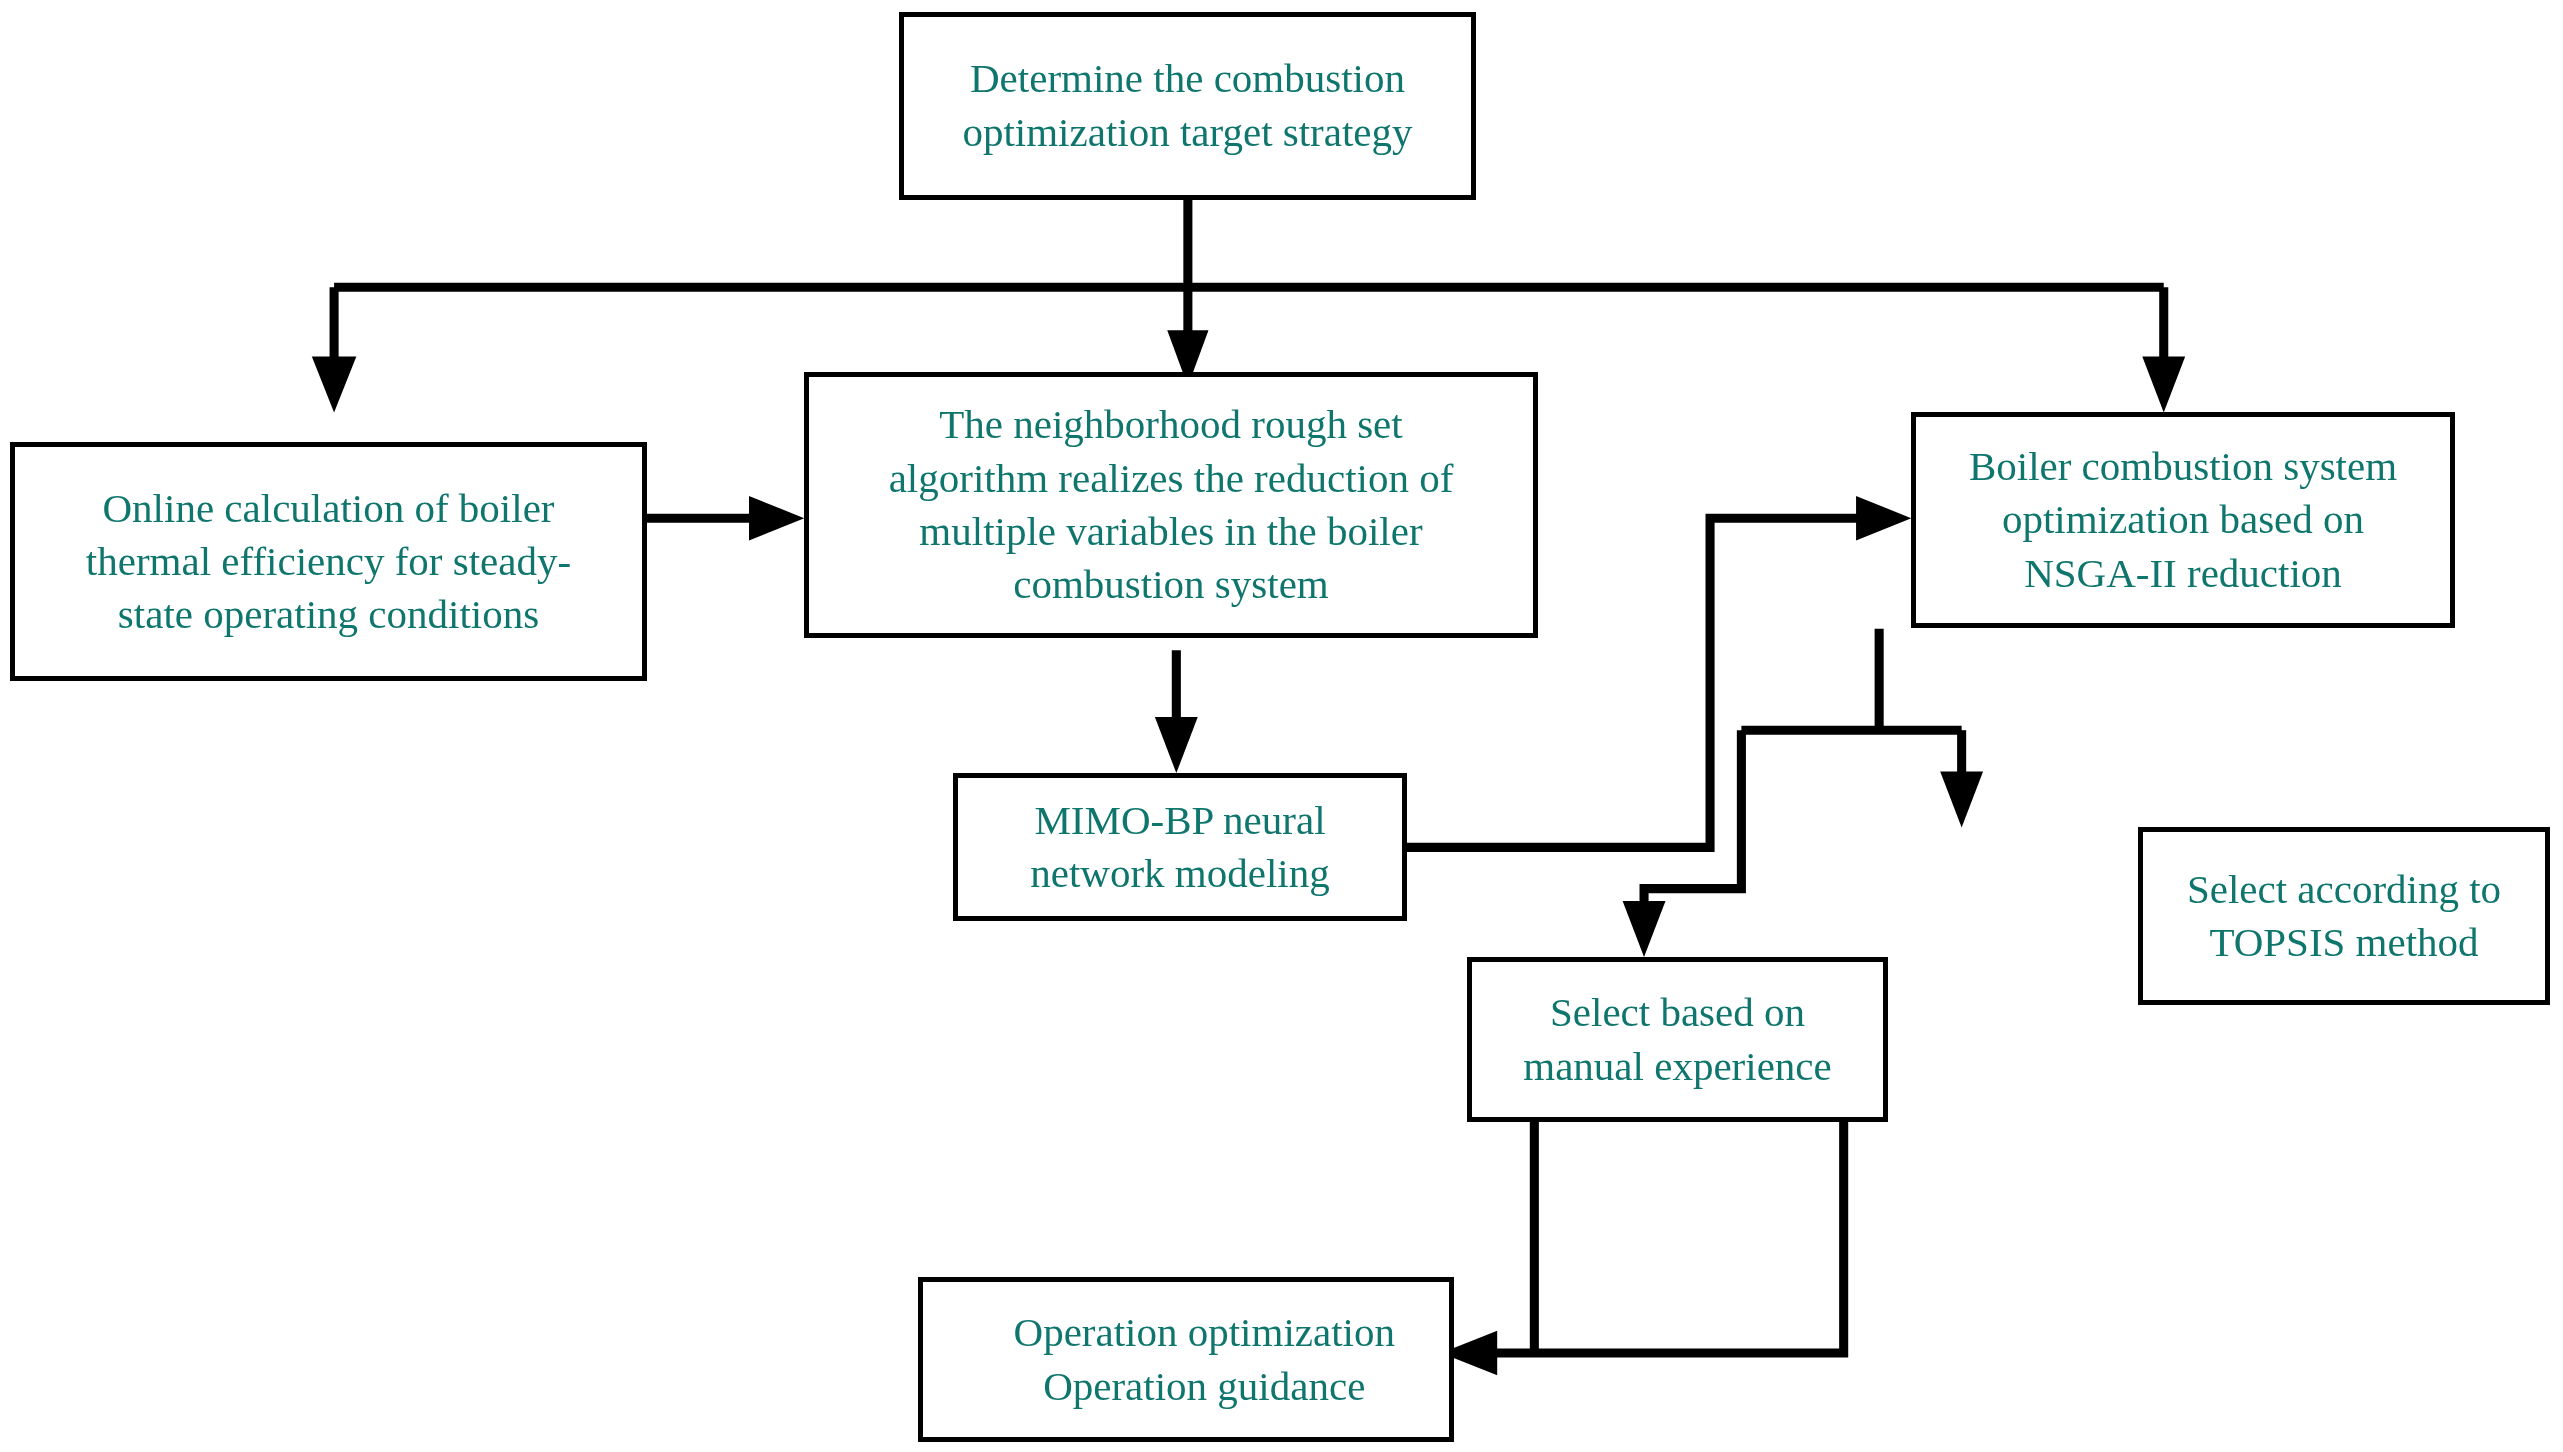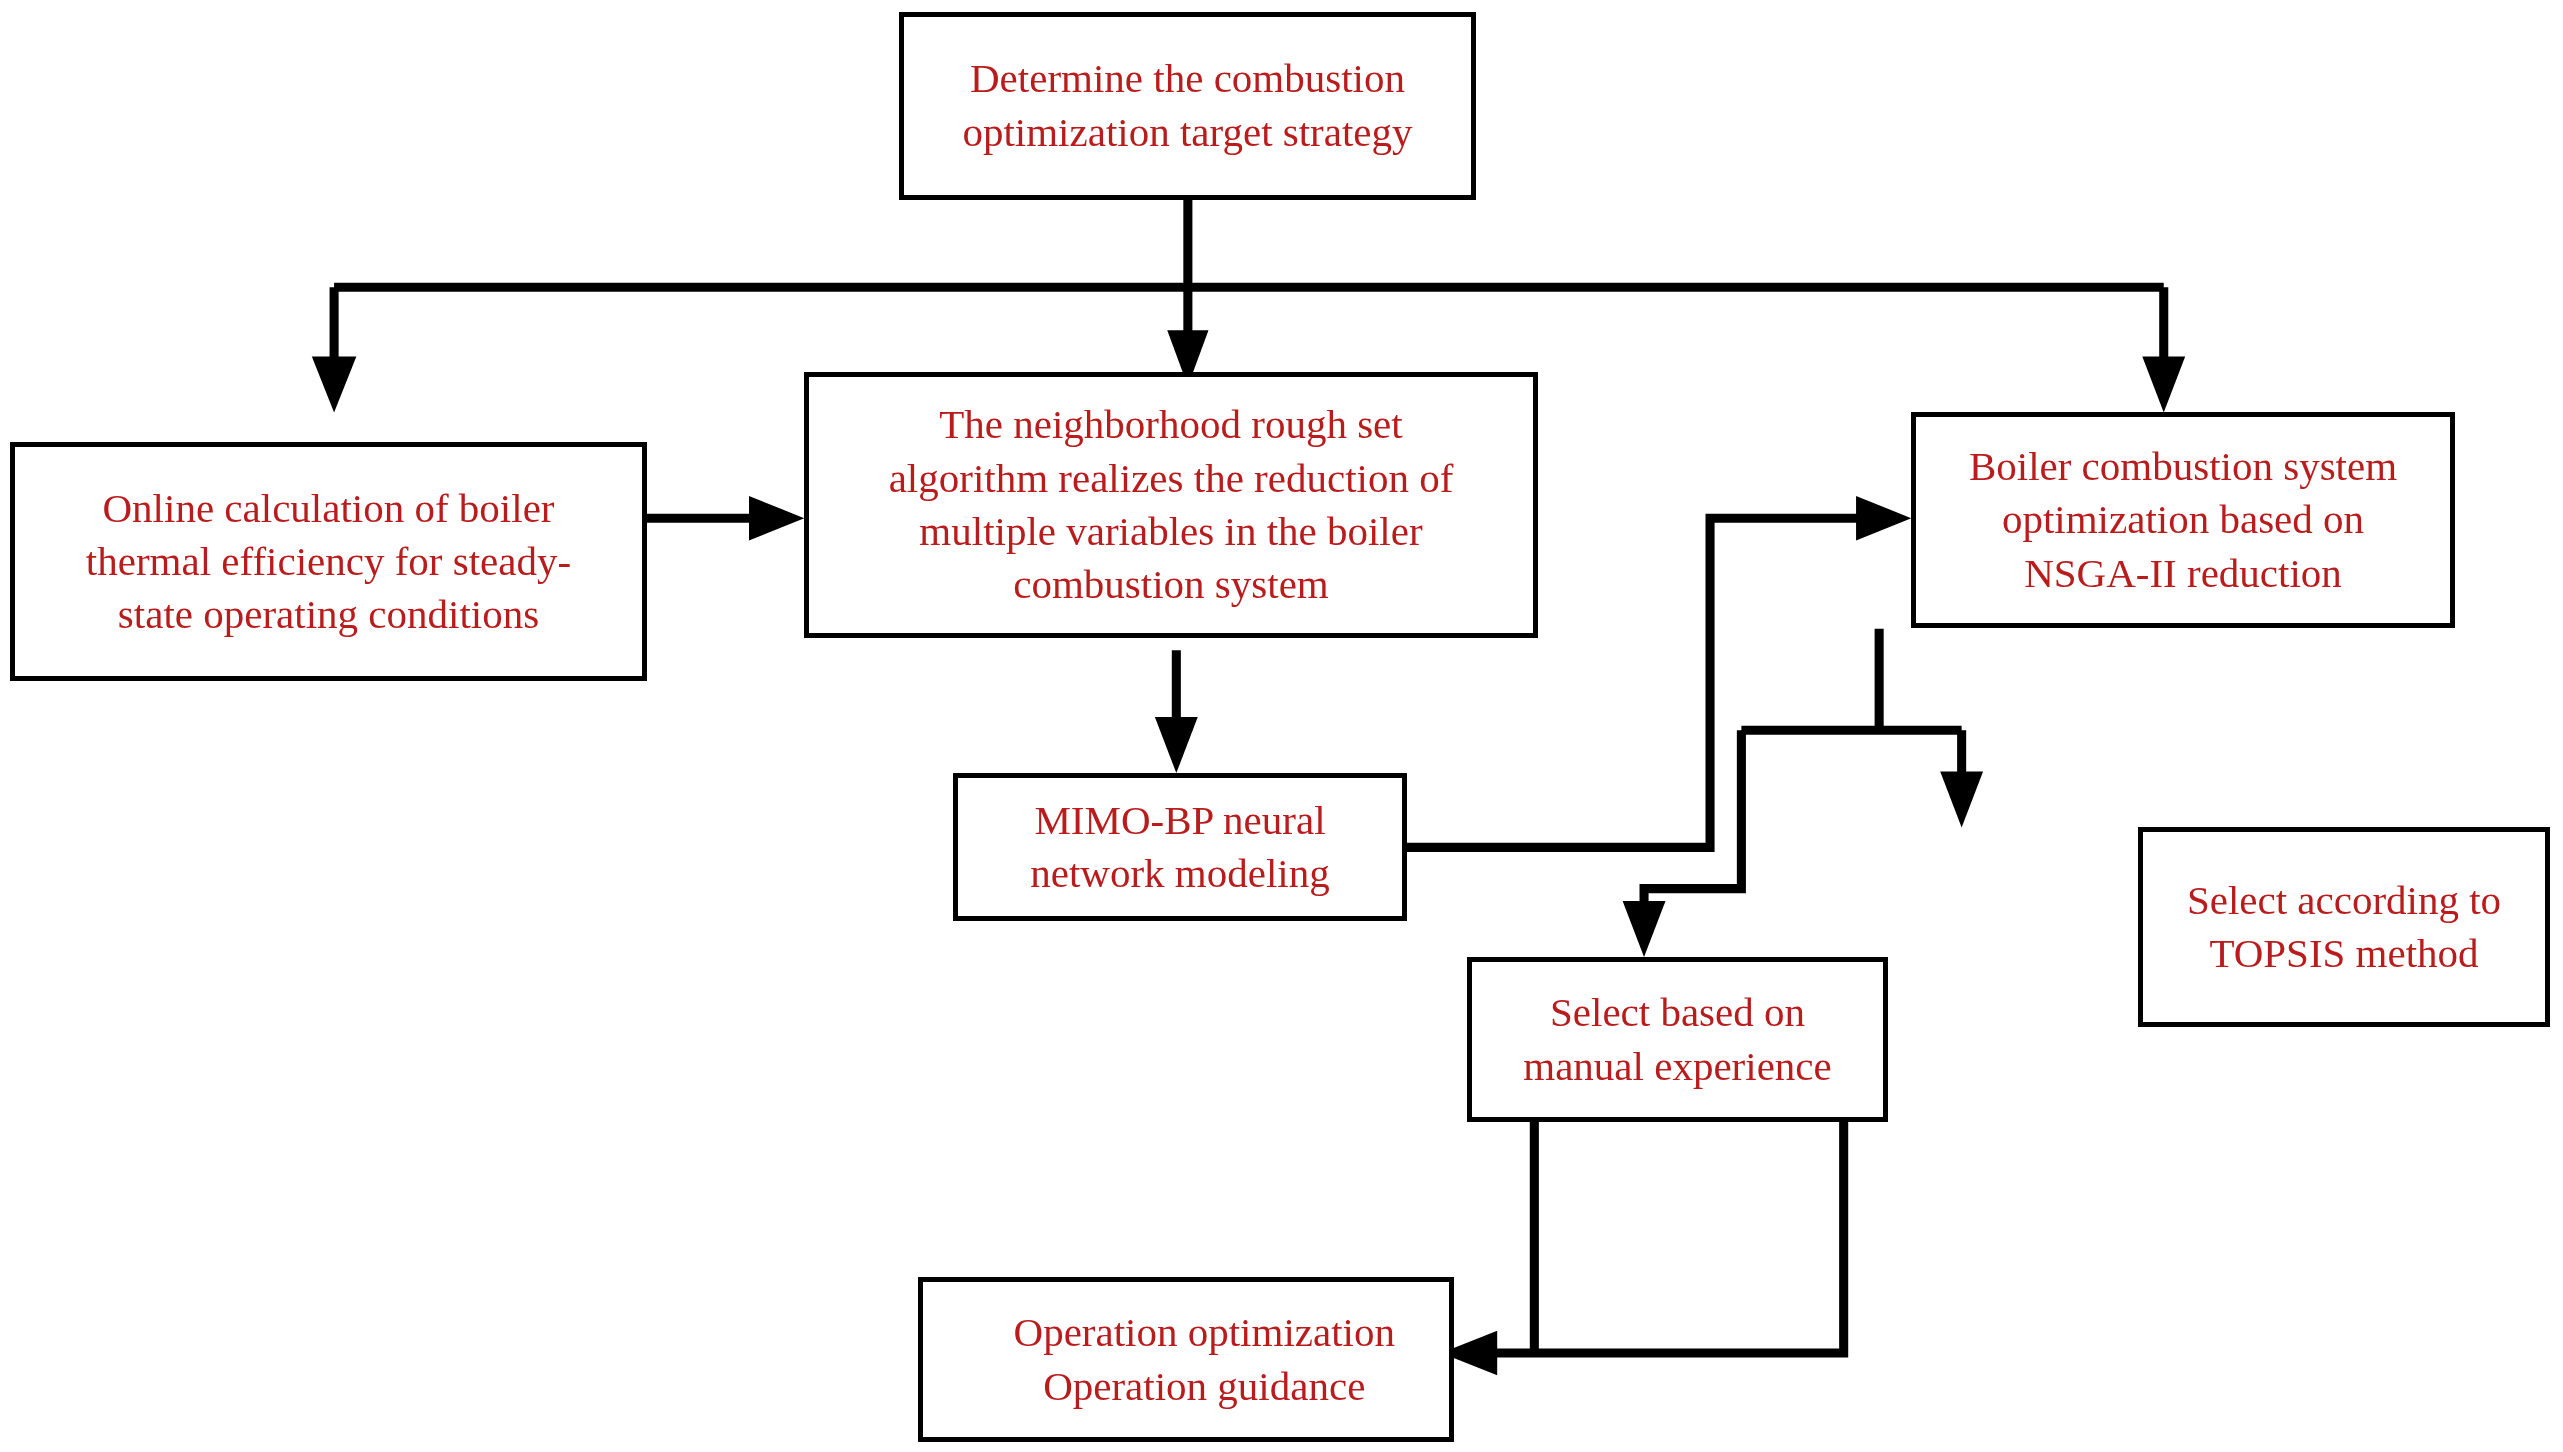--- a/index.html
+++ b/index.html
@@ -12,21 +12,21 @@
   }
   .node{
     position:absolute;
     box-sizing:border-box;
     border:5.8px solid #000000;
     background:#ffffff;
     display:flex;
     align-items:center;
     justify-content:center;
     text-align:center;
-    color:#b91c1c;
+    color:#0f766e;
     line-height:1.30;
     font-size:41px;
     padding:3.3px 11.5px;
     white-space:pre-line;
     z-index:3;
   }
   svg#wires{
     position:absolute;left:0;top:0;width:2563px;height:1453px;z-index:1;
   }
   svg#wires line, svg#wires polyline{
@@ -118,21 +118,21 @@
 multiple variables in the boiler
 combustion system</div>
 
   <div class="node" style="left:1911px;top:412px;width:544px;height:216px;">Boiler combustion system
 optimization based on
 NSGA-II reduction</div>
 
   <div class="node" style="left:953px;top:773px;width:454px;height:148px;">MIMO-BP neural
 network modeling</div>
 
-  <div class="node" style="left:2138px;top:827px;width:412px;height:200px;">Select according to
+  <div class="node" style="left:2138px;top:827px;width:412px;height:178px;">Select according to
 TOPSIS method</div>
 
   <div class="node" style="left:1451px;top:957px;width:421px;height:165px;margin-left:16px;">Select based on
 manual experience</div>
 
   <div class="node" style="left:918px;top:1277px;width:536px;height:165px;padding-left:48px;">Operation optimization
 Operation guidance</div>
 
 </div>
 

